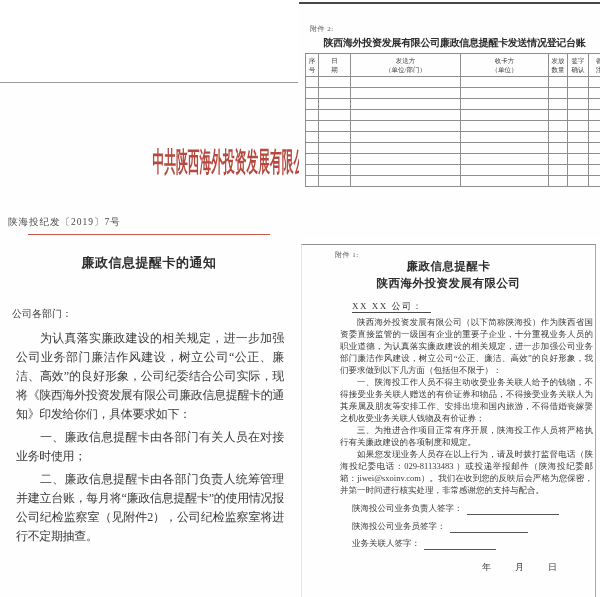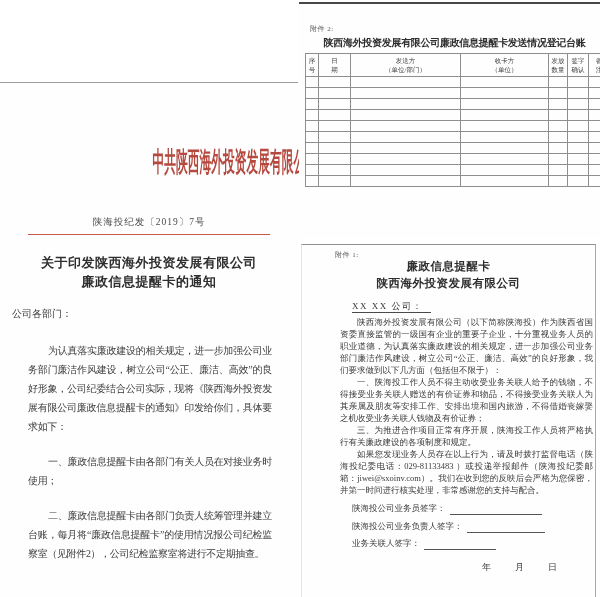--- a/index.html
+++ b/index.html
@@ -10,30 +10,30 @@
   }
   .page{position:absolute;background:#fefefe;}
 
   
   .page-notice{left:0;top:82px;width:298px;height:515px;border-top:1px solid #9b9b9b;}
   .red-header{position:absolute;top:62px;left:0;width:100%;text-align:center;}
   .red-header span{
     display:inline-block;white-space:nowrap;font-size:25px;font-weight:bold;
     color:#b5493f;transform:scale(0.47,1.1);transform-origin:center center;
   }
-  .doc-number{position:absolute;top:133px;left:0;width:100%;text-align:center;
+  .doc-number{position:absolute;top:133px;left:8px;width:100%;text-align:left;
     font-size:9.5px;letter-spacing:1px;color:#4a4a4a;}
   .red-rule{position:absolute;top:151px;left:28px;width:242px;height:0;
     border-top:1.5px solid #c4574a;}
   .notice-title{position:absolute;top:170px;left:0;width:100%;text-align:center;
     font-size:13px;font-weight:bold;line-height:19px;letter-spacing:0.5px;color:#2e2e2e;}
   .salutation{position:absolute;top:224px;left:12px;font-size:10px;color:#3a3a3a;text-align:center;}
   .notice-body{position:absolute;top:242px;left:12px;width:276px;}
   .notice-body p{
-    margin:16px;font-size:10px;line-height:19px;letter-spacing:-0.35px;
+    margin:4px;font-size:12px;line-height:19px;letter-spacing:-0.35px;
     text-align:justify;text-indent:2em;color:#3a3a3a;
   }
 
   
   .page-ledger{left:299px;top:2px;width:311px;height:234px;border-top:2px solid #474747;}
   .attach-label{position:absolute;font-size:7px;color:#5a5a5a;letter-spacing:0.5px;}
   .page-ledger .attach-label{top:20px;left:11px;}
   .ledger-title{position:absolute;top:32px;left:0;width:100%;text-align:center;
     font-size:10px;font-weight:bold;letter-spacing:-0.3px;color:#2d2d2d;}
   .ledger-table{position:absolute;top:49px;left:6px;border-collapse:collapse;
@@ -66,21 +66,20 @@
 </head>
 <body>
 
 <div class="page page-notice">
   <div class="red-header">
     <span>中共陕西海外投资发展有限公司纪律检查委员会文件</span>
   </div>
   <div class="doc-number">陕海投纪发〔2019〕7号</div>
   <div class="red-rule"></div>
   <div class="notice-title">
-    <div>关于印发陕西海外投资发展有限公司</div>
     <div>廉政信息提醒卡的通知</div>
   </div>
   <div class="salutation">公司各部门：</div>
   <div class="notice-body">
     <p>为认真落实廉政建设的相关规定，进一步加强公司业务部门廉洁作风建设，树立公司“公正、廉洁、高效”的良好形象，公司纪委结合公司实际，现将《陕西海外投资发展有限公司廉政信息提醒卡的通知》印发给你们，具体要求如下：</p>
     <p>一、廉政信息提醒卡由各部门有关人员在对接业务时使用；</p>
     <p>二、廉政信息提醒卡由各部门负责人统筹管理并建立台账，每月将“廉政信息提醒卡”的使用情况报公司纪检监察室（见附件2），公司纪检监察室将进行不定期抽查。</p>
   </div>
 </div>
 
@@ -234,23 +233,23 @@
     <span>XX XX 公司：</span>
   </div>
   <div class="card-body">
     <p>陕西海外投资发展有限公司（以下简称陕海投）作为陕西省国资委直接监管的一级国有企业的重要子企业，十分重视业务人员的职业道德，为认真落实廉政建设的相关规定，进一步加强公司业务部门廉洁作风建设，树立公司“公正、廉洁、高效”的良好形象，我们要求做到以下几方面（包括但不限于）：</p>
     <p>一、陕海投工作人员不得主动收受业务关联人给予的钱物，不得接受业务关联人赠送的有价证券和物品，不得接受业务关联人为其亲属及朋友等安排工作、安排出境和国内旅游，不得借婚丧嫁娶之机收受业务关联人钱物及有价证券；</p>
     <p>三、为推进合作项目正常有序开展，陕海投工作人员将严格执行有关廉政建设的各项制度和规定。</p>
     <p>如果您发现业务人员存在以上行为，请及时拨打监督电话（陕海投纪委电话：029-81133483 ）或投递举报邮件（陕海投纪委邮箱：jiwei@sxoinv.com）。我们在收到您的反映后会严格为您保密，并第一时间进行核实处理，非常感谢您的支持与配合。</p>
   </div>
   <div class="sig-block">
     <div class="sig-row">
-      <span>陕海投公司业务员签字：</span><span class="sig-line"></span>
+      <span>陕海投公司业务负责人签字：</span><span class="sig-line"></span>
     </div>
     <div class="sig-row">
-      <span>陕海投公司业务负责人签字：</span><span class="sig-line"></span>
+      <span>陕海投公司业务员签字：</span><span class="sig-line"></span>
     </div>
     <div class="sig-row">
       <span>业务关联人签字：</span><span class="sig-line"></span>
     </div>
   </div>
   <div class="date-line">年　　月　　日</div>
 </div>
 
 </body></html>

